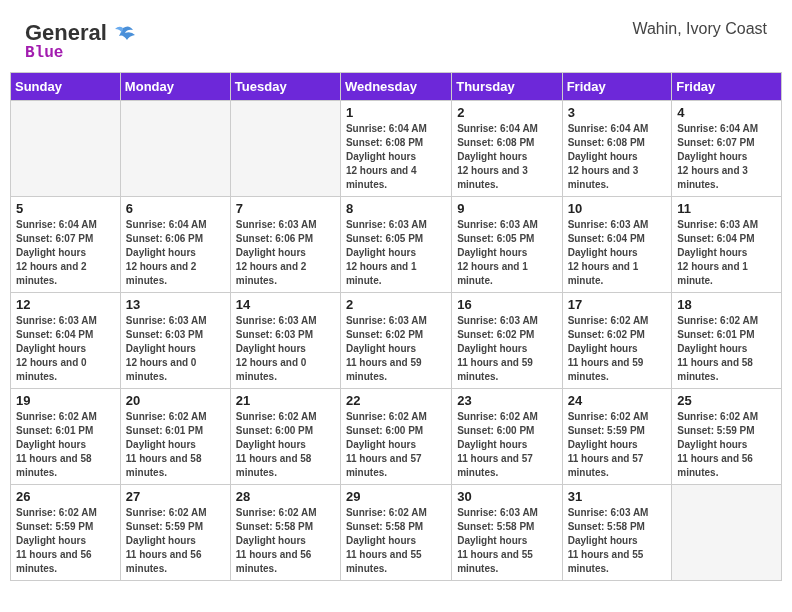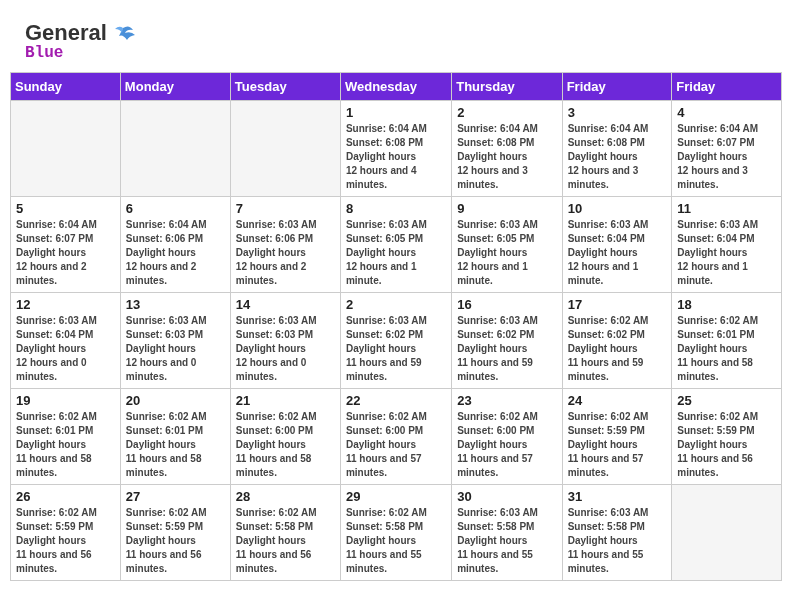--- a/index.html
+++ b/index.html
@@ -81,20 +81,21 @@
         <span style="font-size:22px;font-weight:bold;color:#333;">General</span>
         <svg width="28" height="28" viewBox="0 0 28 28" style="margin-left:2px;">
           <path d="M14 8 Q20 4 24 10 Q18 9 16 13 Q22 11 26 15 Q20 16 18 20 Q14 14 10 16 Q12 12 14 8Z" fill="#4a90d9"></path>
           <path d="M14 8 Q10 5 6 9 Q11 9 13 13Z" fill="#6aabee"></path>
         </svg>
       </div>
       <div style="font-size:16px;font-weight:bold;color:#a21caf;margin-top:-4px;font-family:Liberation Mono, monospace;">Blue</div>
     </div>
   </div>
   <div class="title-area">
+    <div class="subtitle">Wahin, Ivory Coast</div>
   </div>
 </div>
 
 <table class="calendar">
   <thead>
     <tr id="weekday-header">
         <th>Sunday</th>
         <th>Monday</th>
         <th>Tuesday</th>
         <th>Wednesday</th>

